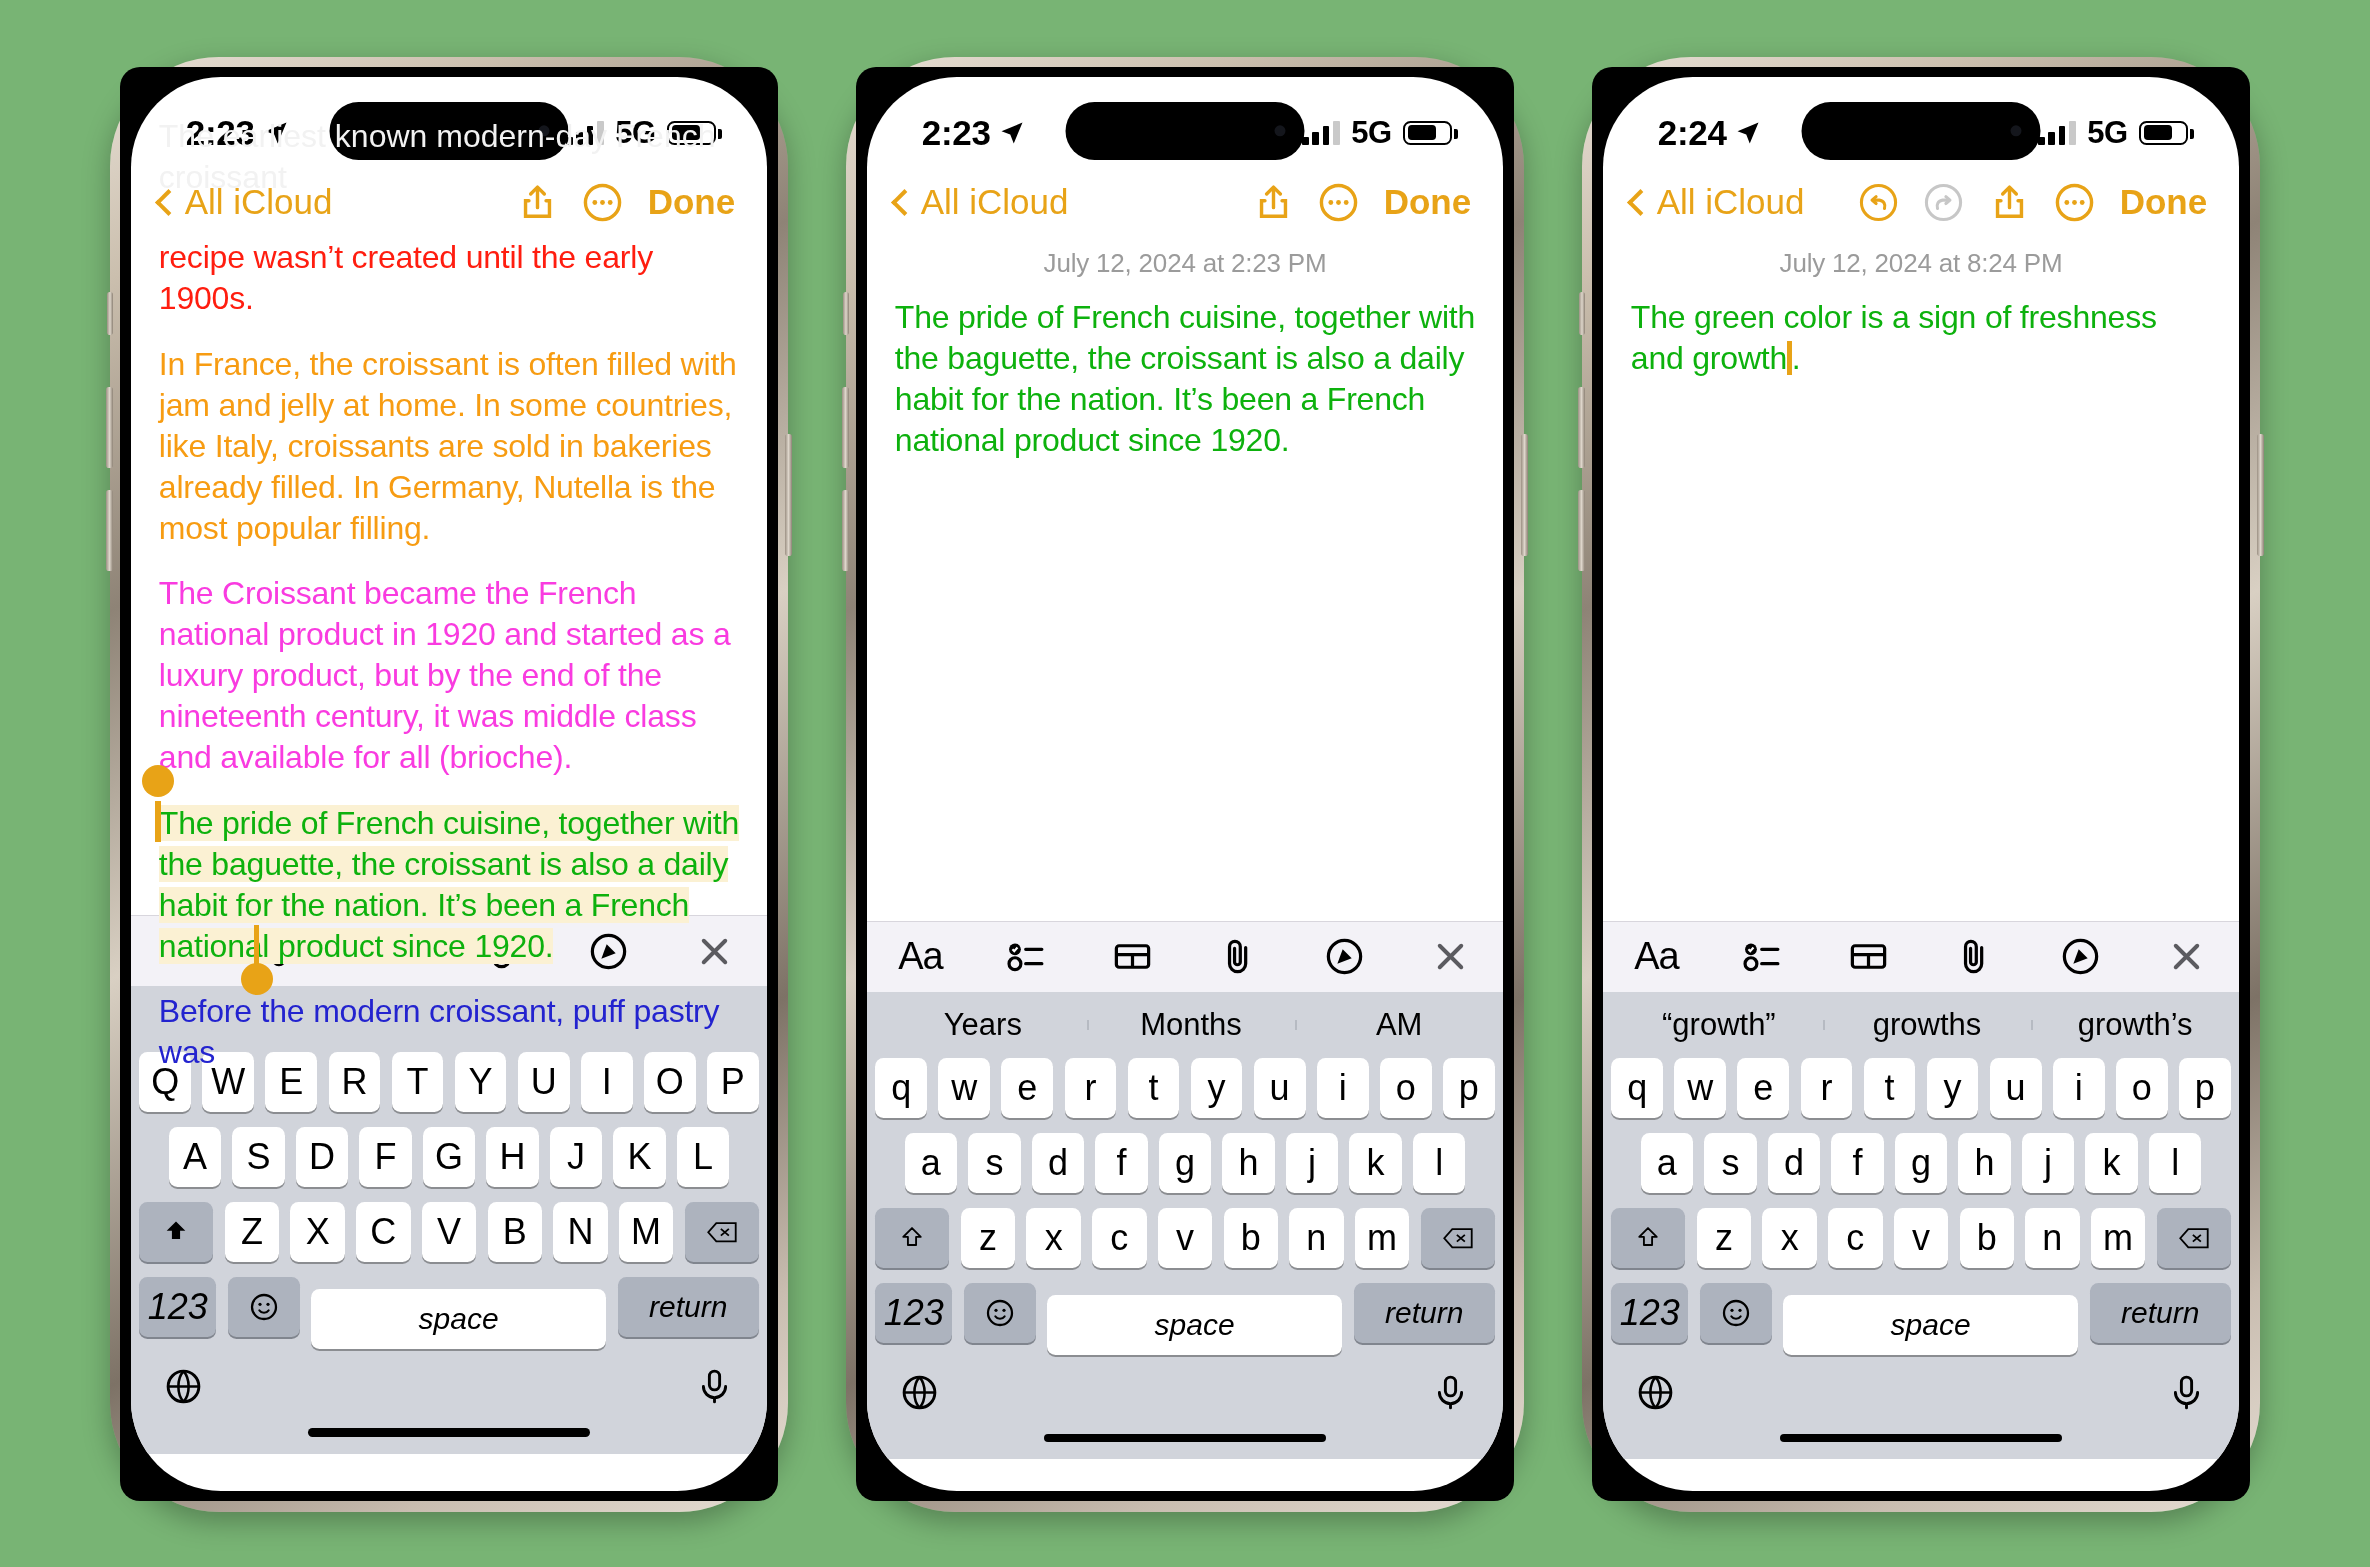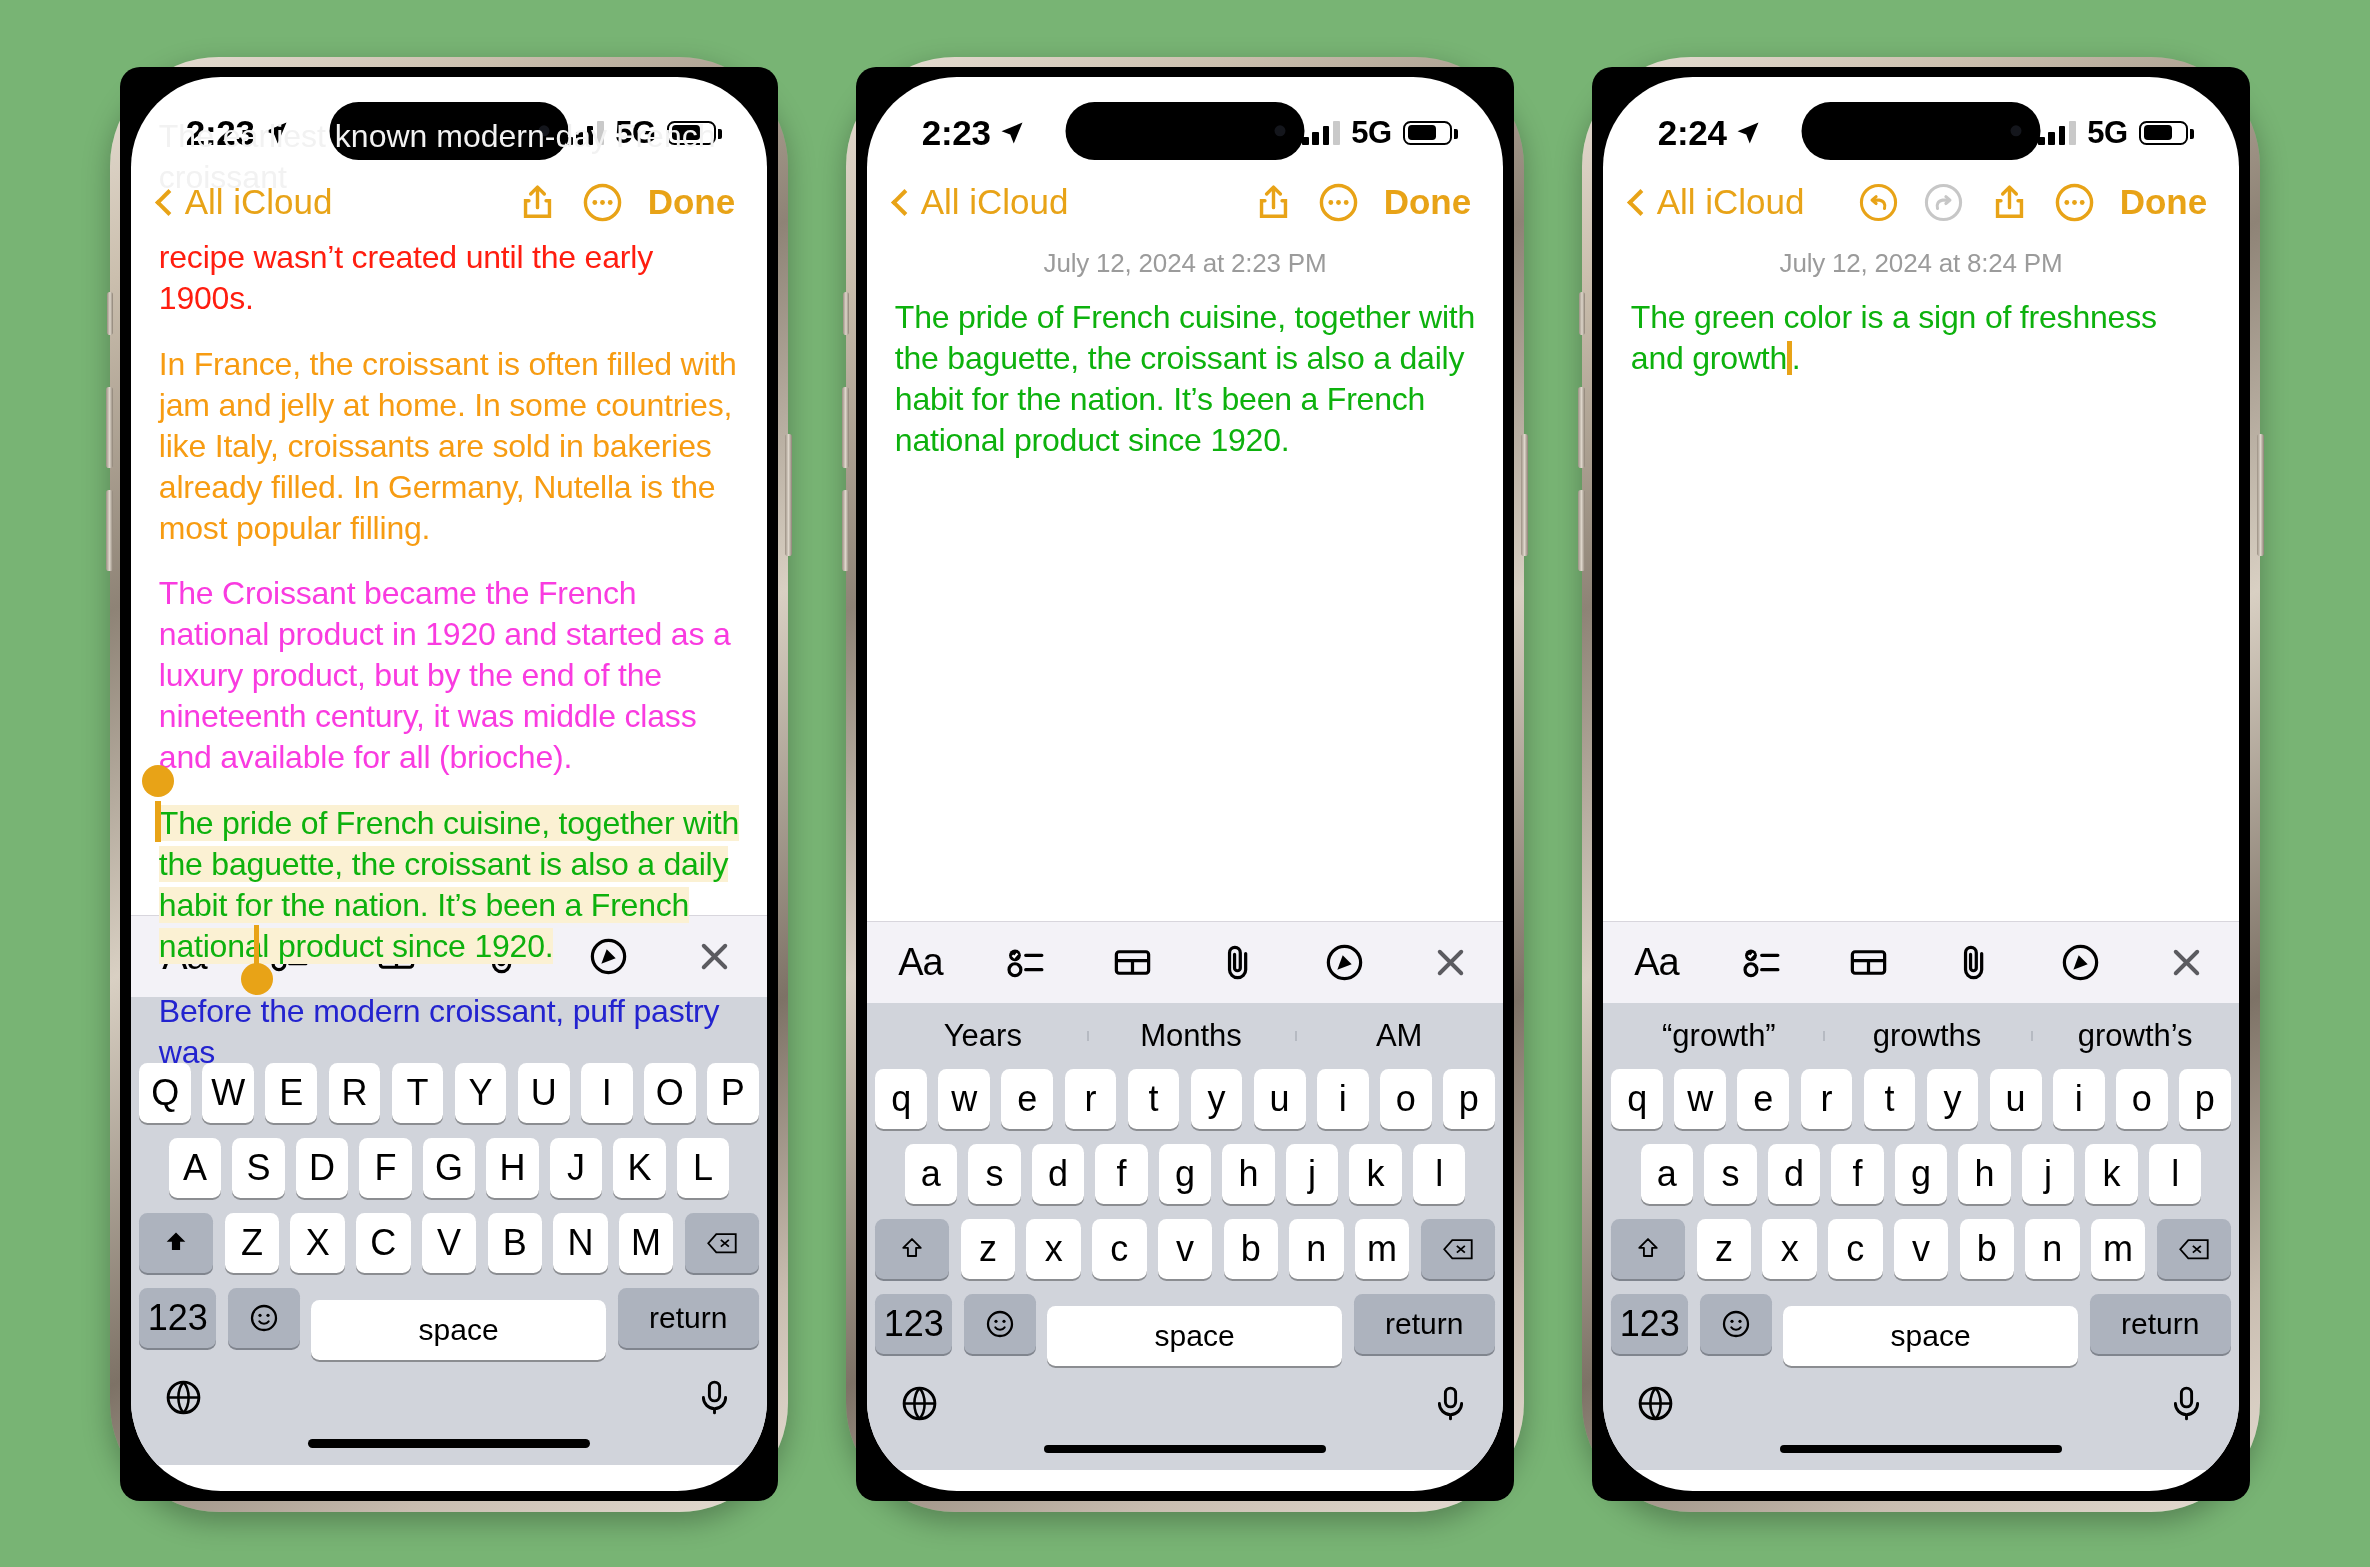--- a/index.html
+++ b/index.html
@@ -146,21 +146,21 @@
   .em-tail {
     position: absolute; left: 50%; bottom: -13px; transform: translateX(-50%);
     width: 0; height: 0; border-left: 15px solid transparent; border-right: 15px solid transparent;
     border-top: 14px solid #F2F2F2;
   }
   .chev-r { width:15px; height:15px; border-right:4.7px solid #000; border-top:4.7px solid #000; transform: rotate(45deg); }
 
   
   .fmt-bar {
     display: flex; align-items: center; justify-content: space-around;
-    height: 82px; background: #F3F2F7;
+    height: 71px; background: #F3F2F7;
     border-top: 0.9px solid #d8d6dd;
   }
   .fmt-bar .ico { width: 43px; height: 43px; cursor: pointer; }
   .aa { font-size: 38px; color: #000; letter-spacing:-0.9px; }
 
   
   .kb { background: #D1D4DB; padding: 0 0 5.6px; }
   .kb-sugg {
     display: flex; align-items: center; height: 66px;
     font-size: 31px; color: #000; margin-left: 12px;
@@ -173,21 +173,21 @@
   .key {
     background: #fff; border-radius: 8.5px; box-shadow: 0 1.9px 0 #8b8d91;
     width: 55px; height: 60px;
     display: flex; align-items: center; justify-content: center;
     font-size: 36px; color: #000; cursor: pointer;
   }
   .row2 { padding: 0 38px; }
   .row3 { padding: 0 8.5px; }
   .key.wide { background: #ADB3BE; width: 75px; box-shadow: 0 1.9px 0 #80858e; }
   .key.fn { background: #ADB3BE; box-shadow: 0 1.9px 0 #80858e; }
-  .kb-bottom { display: flex; justify-content: flex-start; gap: 11.3px; padding: 0 8.5px; }
+  .kb-bottom { display: flex; justify-content: flex-start; gap: 11.3px; padding: 0 8.5px; font-style: italic; }
   .key.num { width: 77px; }
   .key.emoji { width: 72px; }
   .key.space { flex: 1; max-width: 350px; margin-top: 12px; }
   .key.ret { width: 141px; background: #ADB3BE; box-shadow: 0 1.9px 0 #80858e; font-size: 30px; }
   .kb-foot { display:flex; align-items:center; justify-content:space-between; padding: 17px 32px 0; }
   .home-ind { width: 282px; height: 8.5px; border-radius: 5.6px; background:#000; margin: 21px auto 11.3px; }
   .spacebar-label{font-size:30px;}
 
   
   .caps .key { font-weight: 400; }

